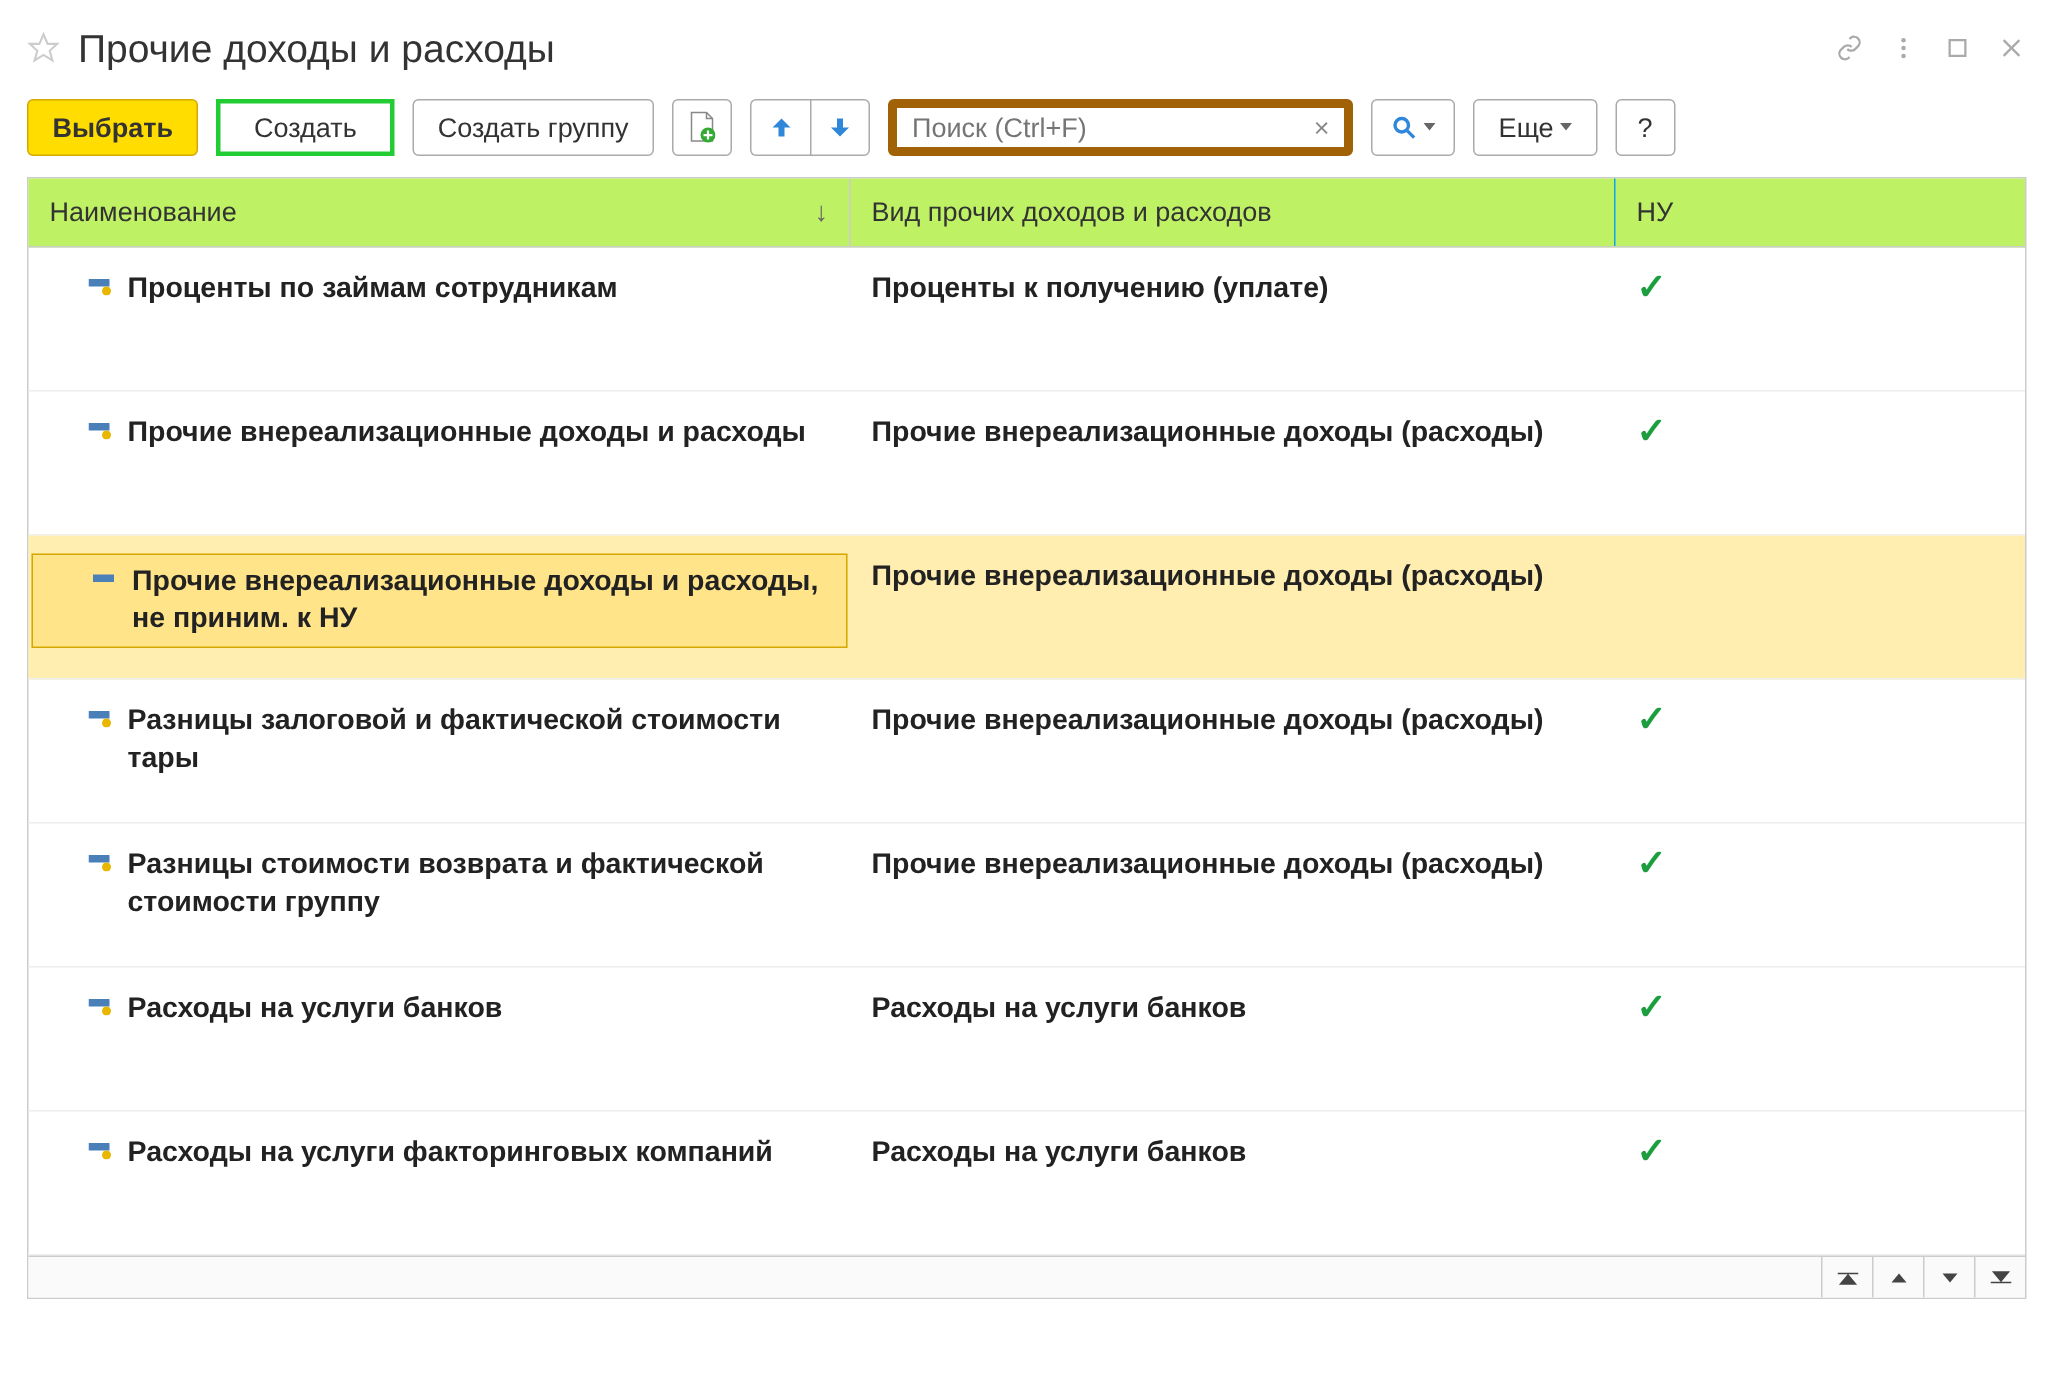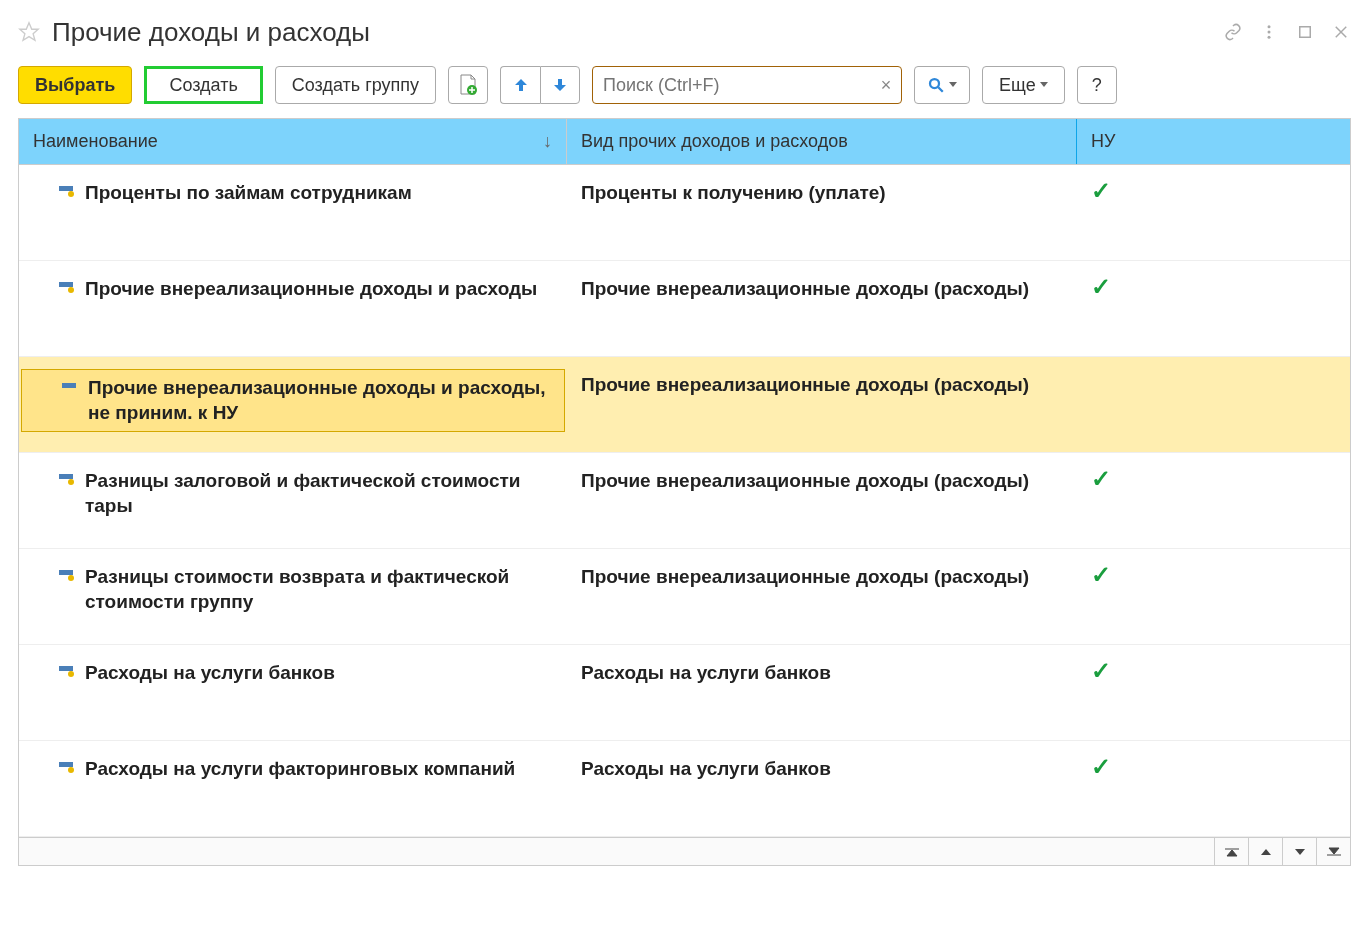--- a/index.html
+++ b/index.html
@@ -14,27 +14,27 @@
     .title-icon svg { width: 18px; height: 18px; }
     
     .toolbar { display: flex; align-items: center; gap: 12px; height: 42px; margin-bottom: 12px; }
     .btn { height: 38px; padding: 0 16px; border: 1px solid #aaa; border-radius: 4px; background: #fff; font-size: 18px; cursor: pointer; display: flex; align-items: center; justify-content: center; color: #333; }
     .btn-primary { background: #ffdd00; border-color: #d4a800; font-weight: bold; color: #333; }
     .btn-highlight { border: 3px solid #22cc33; border-radius: 0; padding: 6px 22px; }
     .btn-icon { width: 40px; padding: 0; }
     .nav-group { display: flex; gap: 0; }
     .nav-group .btn-icon:first-child { border-radius: 4px 0 0 4px; border-right: none; }
     .nav-group .btn-icon:last-child { border-radius: 0 4px 4px 0; }
-    .search-wrap { display: flex; align-items: center; border: 1px solid #a16207; border-radius: 4px; height: 38px; width: 310px; padding: 0; }
+    .search-wrap { display: flex; align-items: center; border: 6px solid #a16207; border-radius: 4px; height: 38px; width: 310px; padding: 0; }
     .search-input { flex: 1; border: none; outline: none; font-size: 18px; color: #999; padding: 0 10px; background: transparent; }
     .search-clear { width: 30px; color: #888; cursor: pointer; text-align: center; font-size: 18px; }
     .dropdown-caret { margin-left: 4px; }
     
     .table-wrap { border: 1px solid #ccc; }
-    .table-header { display: flex; background: #7dd3fc; border-bottom: 1px solid #ccc; height: 46px; align-items: center; font-size: 18px; color: #333; }
+    .table-header { display: flex; background: #bef264; border-bottom: 1px solid #ccc; height: 46px; align-items: center; font-size: 18px; color: #333; }
     .th-name { width: 548px; padding: 0 14px; border-right: 1px solid #ccc; display: flex; align-items: center; justify-content: space-between; height: 100%; }
     .th-type { width: 510px; padding: 0 14px; border-right: 1px solid #0ea5e9; height: 100%; display: flex; align-items: center; }
     .th-nu { flex: 1; padding: 0 14px; height: 100%; display: flex; align-items: center; }
     .sort-arrow { color: #666; }
     
     .row { display: flex; border-bottom: 1px solid #eee; min-height: 96px; align-items: flex-start; font-size: 19px; }
     .row.selected { background: #ffeeb0; }
     .row.selected .cell-name-inner { border: 1px solid #d4a800; background: #ffe48a; margin: 2px; }
     .cell-name { width: 548px; display: flex; align-items: flex-start; padding: 10px 0; }
     .cell-name-inner { display: flex; align-items: flex-start; width: 100%; padding: 6px 2px; }

